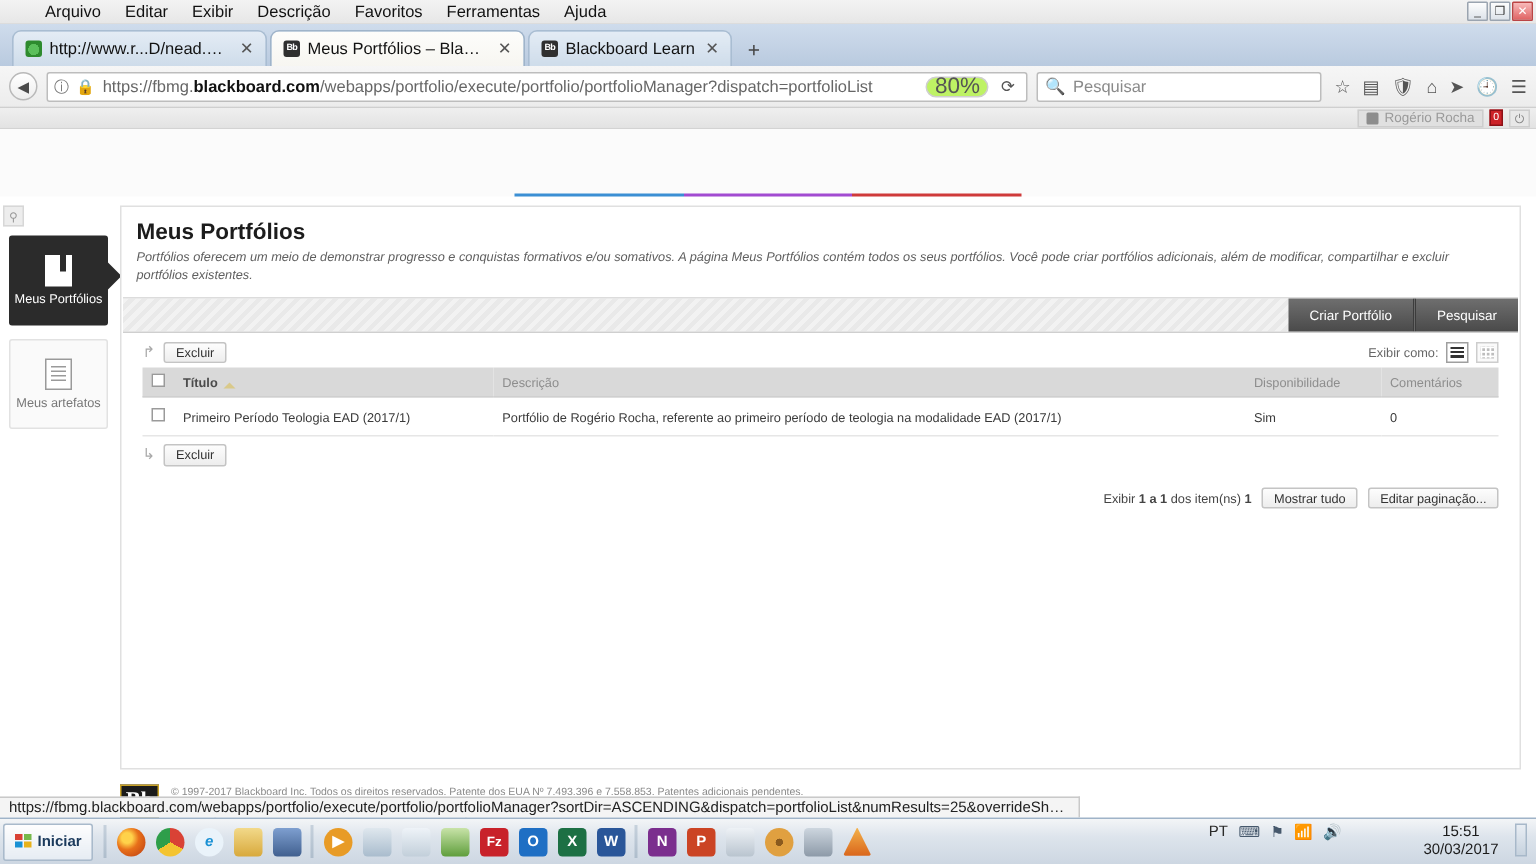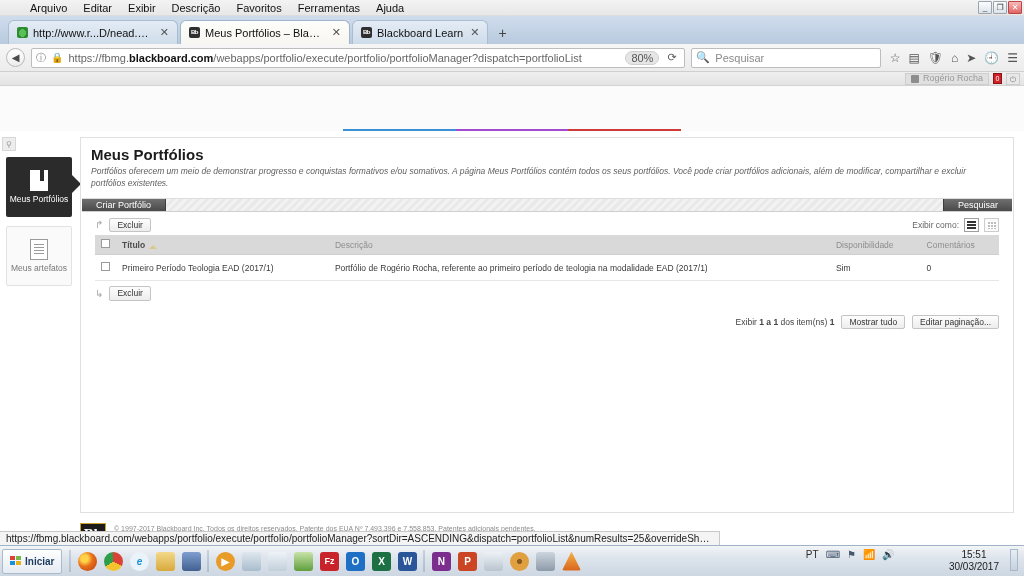--- a/index.html
+++ b/index.html
@@ -57,22 +57,22 @@
   .urlbar {
     flex:1; height:20px; background:#fff; border:1px solid #bdbdbd; border-radius:2px;
     display:flex; align-items:center; gap:5px; padding:0 4px; font-size:11px; color:#666;
     overflow:hidden; white-space:nowrap;
   }
   .ident { font-style:normal; color:#777; font-size:10px; }
   .lock { color:#1a9b3c; font-size:10px; }
   .urltext { flex:1; overflow:hidden; text-overflow:ellipsis; }
   .urltext b { color:#111; font-weight:bold; }
   .zoomchip {
-    background:#e5e5e5; border:1px solid #cfcfcf; border-radius:9px;
-    font-size:11px; padding:0 5px; line-height:12px; color:#555; margin-left:17px;
+    background:#bef264; border:1px solid #cfcfcf; border-radius:9px;
+    font-size:15px; padding:0 5px; line-height:12px; color:#555; margin-left:17px;
   }
   .reload { font-size:11px; color:#555; padding:0 3px; }
   .searchbar {
     width:190px; height:20px; background:#fff; border:1px solid #bdbdbd; border-radius:2px;
     display:flex; align-items:center; gap:5px; padding:0 5px; font-size:11px; color:#8a8a8a;
   }
   .tbicons { display:flex; align-items:center; gap:8px; padding-left:3px; color:#5a5a5a; }
   .tbicons .ic { font-size:12px; line-height:1; color:#555; }
 
   
@@ -145,23 +145,23 @@
   }
   .ic-doc:before { content:''; position:absolute; left:3px; top:4px; width:10px; height:1px; box-shadow:0 3px 0 #9a9a9a,0 6px 0 #9a9a9a,0 9px 0 #9a9a9a; background:#9a9a9a; }
 
   
   .content { flex:1; padding:6px 10px 0 2px; }
   .panel { border:1px solid #e0e0e0; background:#fff; height:376px; position:relative; }
   .ptitle { font-size:15px; font-weight:bold; color:#1c1c1c; padding:8px 10px 2px; }
   .pdesc { font-size:8.5px; font-style:italic; color:#5f5f5f; line-height:1.45; padding:0 12px 8px 10px; }
 
   .actionbar {
-    height:14px; background:repeating-linear-gradient(135deg,#f2f2f2 0 3px,#e9e9e9 3px 6px);
+    height:24px; background:repeating-linear-gradient(135deg,#f2f2f2 0 3px,#e9e9e9 3px 6px);
     border-top:1px solid #dcdcdc; border-bottom:1px solid #cfcfcf;
-    display:flex; align-items:stretch; justify-content:space-between; margin:0 1px;
+    display:flex; align-items:stretch; justify-content:flex-end; margin:0 1px;
   }
   .abtn {
     background:linear-gradient(#6f6f6f,#4a4a4a); color:#fff; font-size:9px;
     display:flex; align-items:center; padding:0 14px; border-right:1px solid #3c3c3c;
   }
   .abtn.right { border-right:none; border-left:1px solid #3c3c3c; }
 
   .tablewrap { padding:6px 14px 0 14px; }
   .toprow { display:flex; justify-content:space-between; align-items:center; padding:0 0 3px 0; }
   .delwrap { display:flex; align-items:center; gap:6px; }

